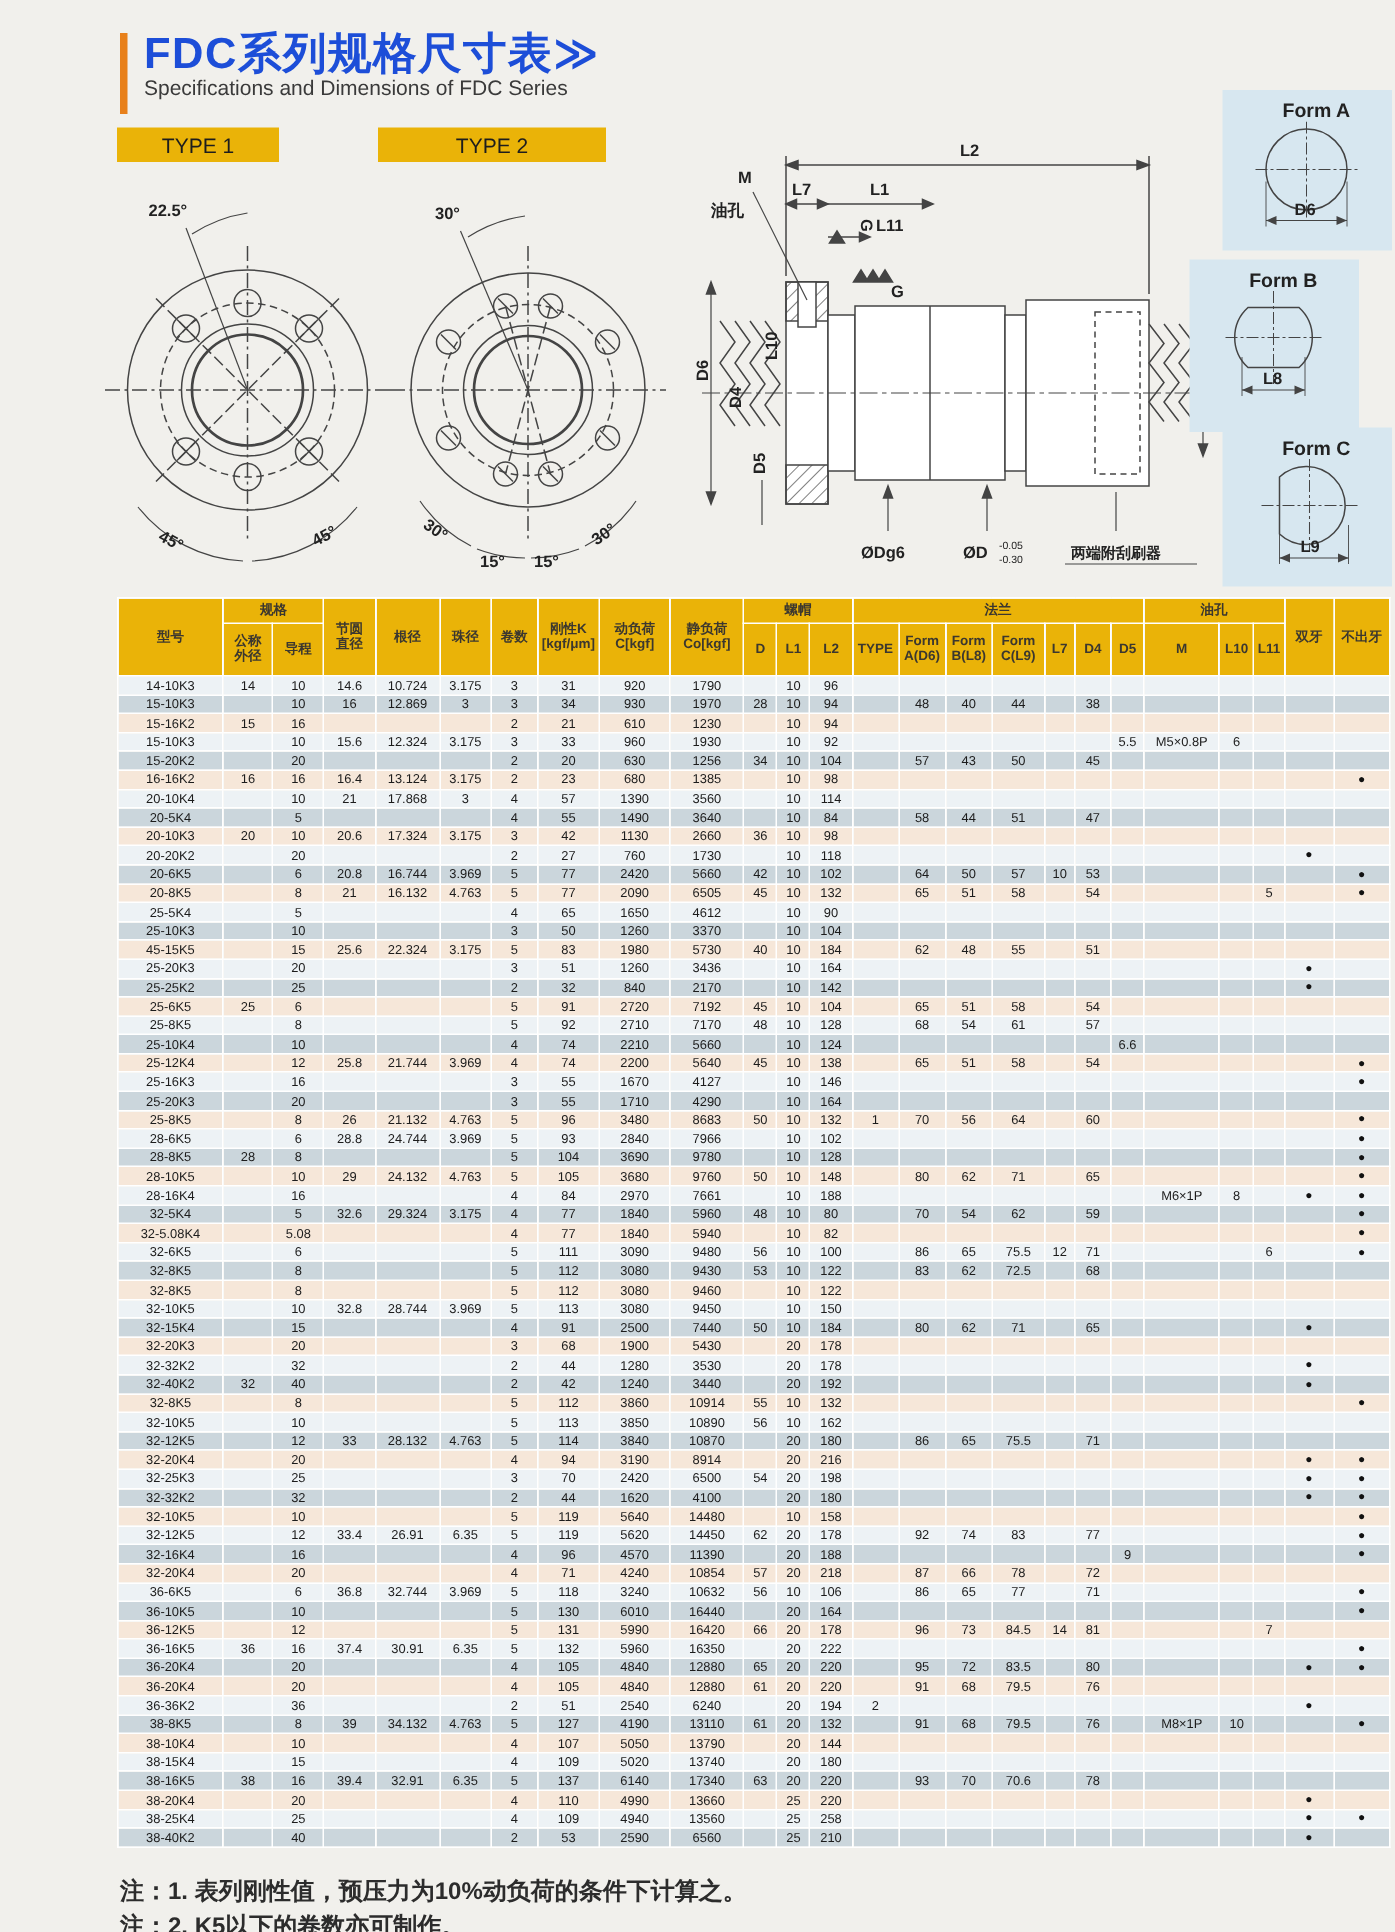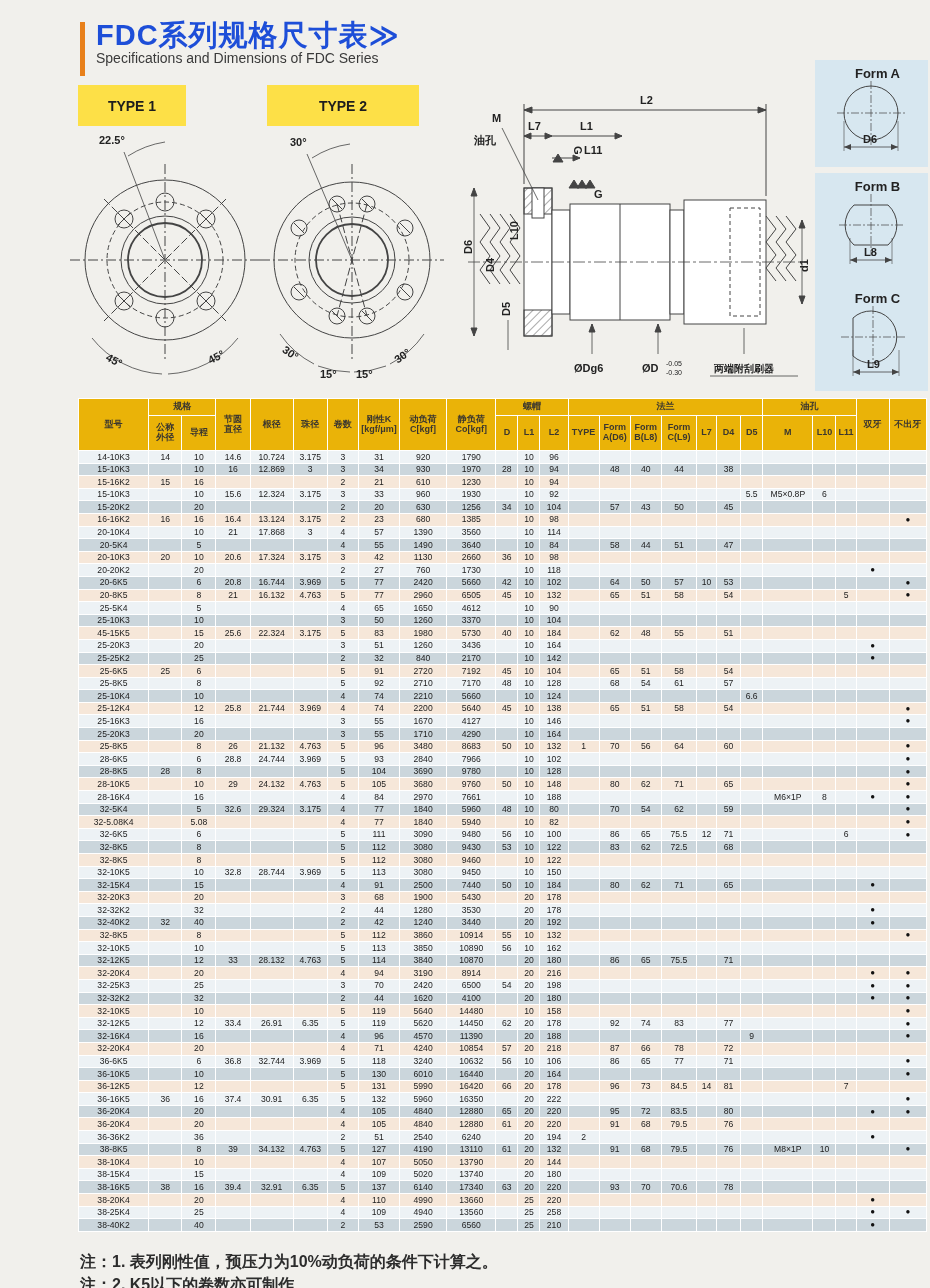--- a/index.html
+++ b/index.html
@@ -6,35 +6,35 @@
   body{width:930px;height:1288px;position:relative;background:#f1f0ec;
        font-family:"Liberation Sans","DejaVu Sans",sans-serif;color:#222;overflow:hidden;}
   .abs{position:absolute;}
 
   
   #title-bar{left:80px;top:22px;width:5px;height:54px;background:#e8801a;}
   #page-title{left:96px;top:16px;font-size:29px;font-weight:bold;color:#1d4ed8;letter-spacing:1px;}
   #page-subtitle{left:96px;top:50px;font-size:14px;color:#3a3a3a;}
 
   
-  .type-label{background:#fde047;color:#1d1d1d;font-weight:bold;font-size:14px;
-              display:flex;align-items:center;justify-content:center;height:41px;}
+  .type-label{background:#eab308;color:#1d1d1d;font-weight:normal;font-size:14px;
+              display:flex;align-items:center;justify-content:center;height:23px;}
   #type1-label{left:78px;top:85px;width:108px;}
-  #type2-label{left:267px;top:85px;width:152px;text-align:right;}
+  #type2-label{left:252px;top:85px;width:152px;text-align:right;}
 
   
   svg text{font-family:"Liberation Sans","DejaVu Sans",sans-serif;fill:#222;}
   .dim{font-size:11px;font-weight:bold;}
   .dimS{font-size:10px;font-weight:bold;}
 
   
   .form-card{width:113px;background:#d7e7f0;}
   .form-title{text-align:center;font-weight:bold;font-size:13px;padding-top:6px;padding-left:12px;}
   #form-a{left:815px;top:60px;height:107px;}
-  #form-b{left:815px;top:173px;height:115px;}
+  #form-b{left:793px;top:173px;height:115px;}
   #form-c{left:815px;top:285px;height:106px;}
 
   
   #spec-table-wrap{left:78px;top:398px;width:849px;}
   table{border-collapse:collapse;table-layout:fixed;width:849px;}
   th,td{border:1px solid #ffffff;text-align:center;vertical-align:middle;
         padding:0;overflow:hidden;}
   th{background:#eab308;color:#3b372f;font-size:9px;font-weight:bold;
      line-height:1.1;white-space:pre-line;}
   thead tr:first-child th{height:16px;}
@@ -631,21 +631,21 @@
         </tr>
         <tr class="s2">
           <td>20-8K5</td>
           <td></td>
           <td>8</td>
           <td>21</td>
           <td>16.132</td>
           <td>4.763</td>
           <td>5</td>
           <td>77</td>
-          <td>2960</td>
+          <td>2090</td>
           <td>6505</td>
           <td>45</td>
           <td>10</td>
           <td>132</td>
           <td></td>
           <td>65</td>
           <td>51</td>
           <td>58</td>
           <td></td>
           <td>54</td>

